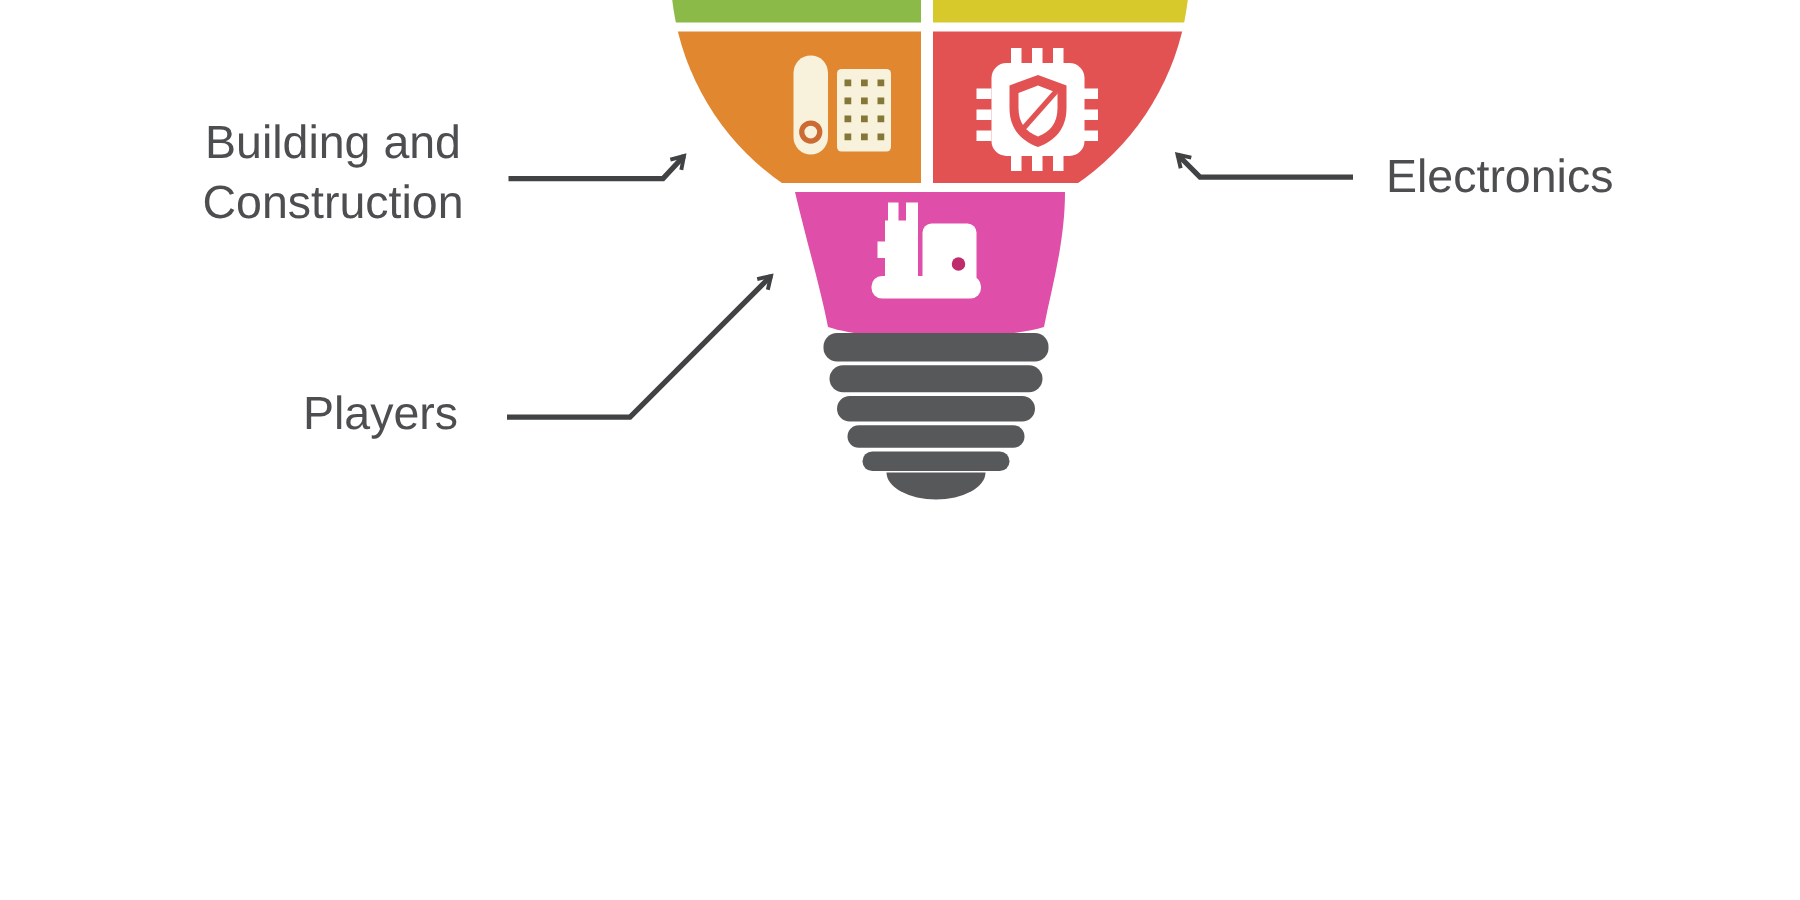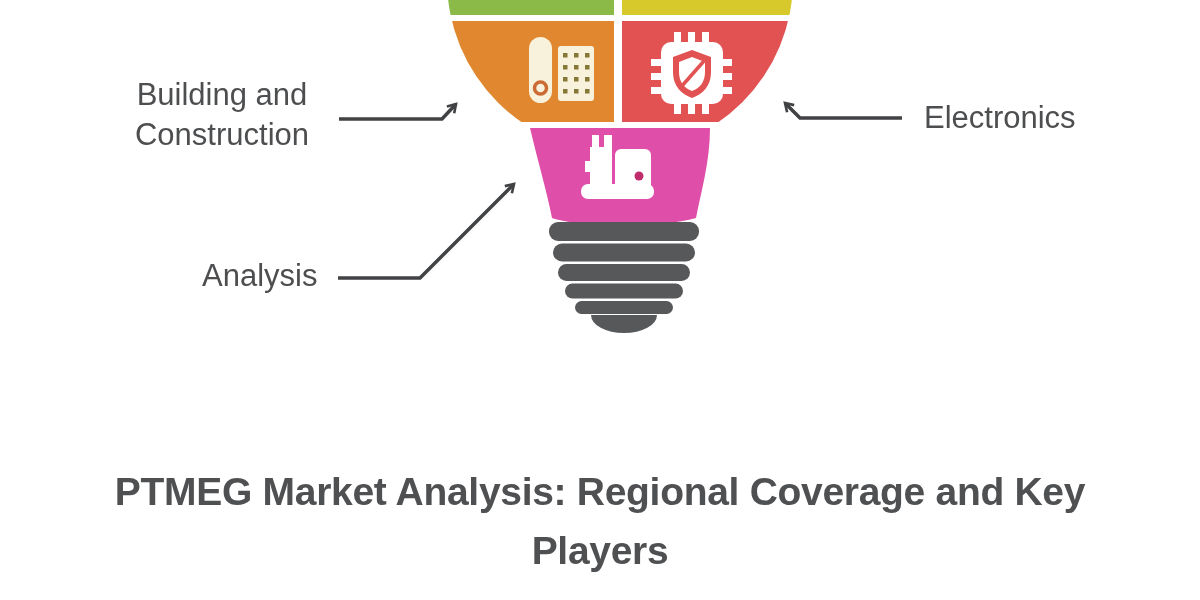--- a/index.html
+++ b/index.html
@@ -120,20 +120,16 @@
       <path d="M 339,119 L 442,119 L 456,104" marker-end="url(#ah)"></path>
       <path d="M 902,118 L 800,118 L 785,103" marker-end="url(#ah)"></path>
       <path d="M 338,278 L 420,278 L 514,184" marker-end="url(#ah)"></path>
     </g>
   </svg>
 
   <div class="lbl wrap" style="left:102px; top:75px; width:240px;">Building and Construction</div>
 
   <div class="lbl" style="left:924px; top:98px;">Electronics</div>
 
-  <div class="lbl" style="left:202px; top:256px;">Analysis</div>
+  <div class="lbl" style="left:202px; top:256px;">Players</div>
 
-  <div class="title">
-    <div>PTMEG Market Analysis: Regional Coverage and Key</div>
-    <div>Players</div>
-  </div>
 
 </div>
 
 </body></html>

